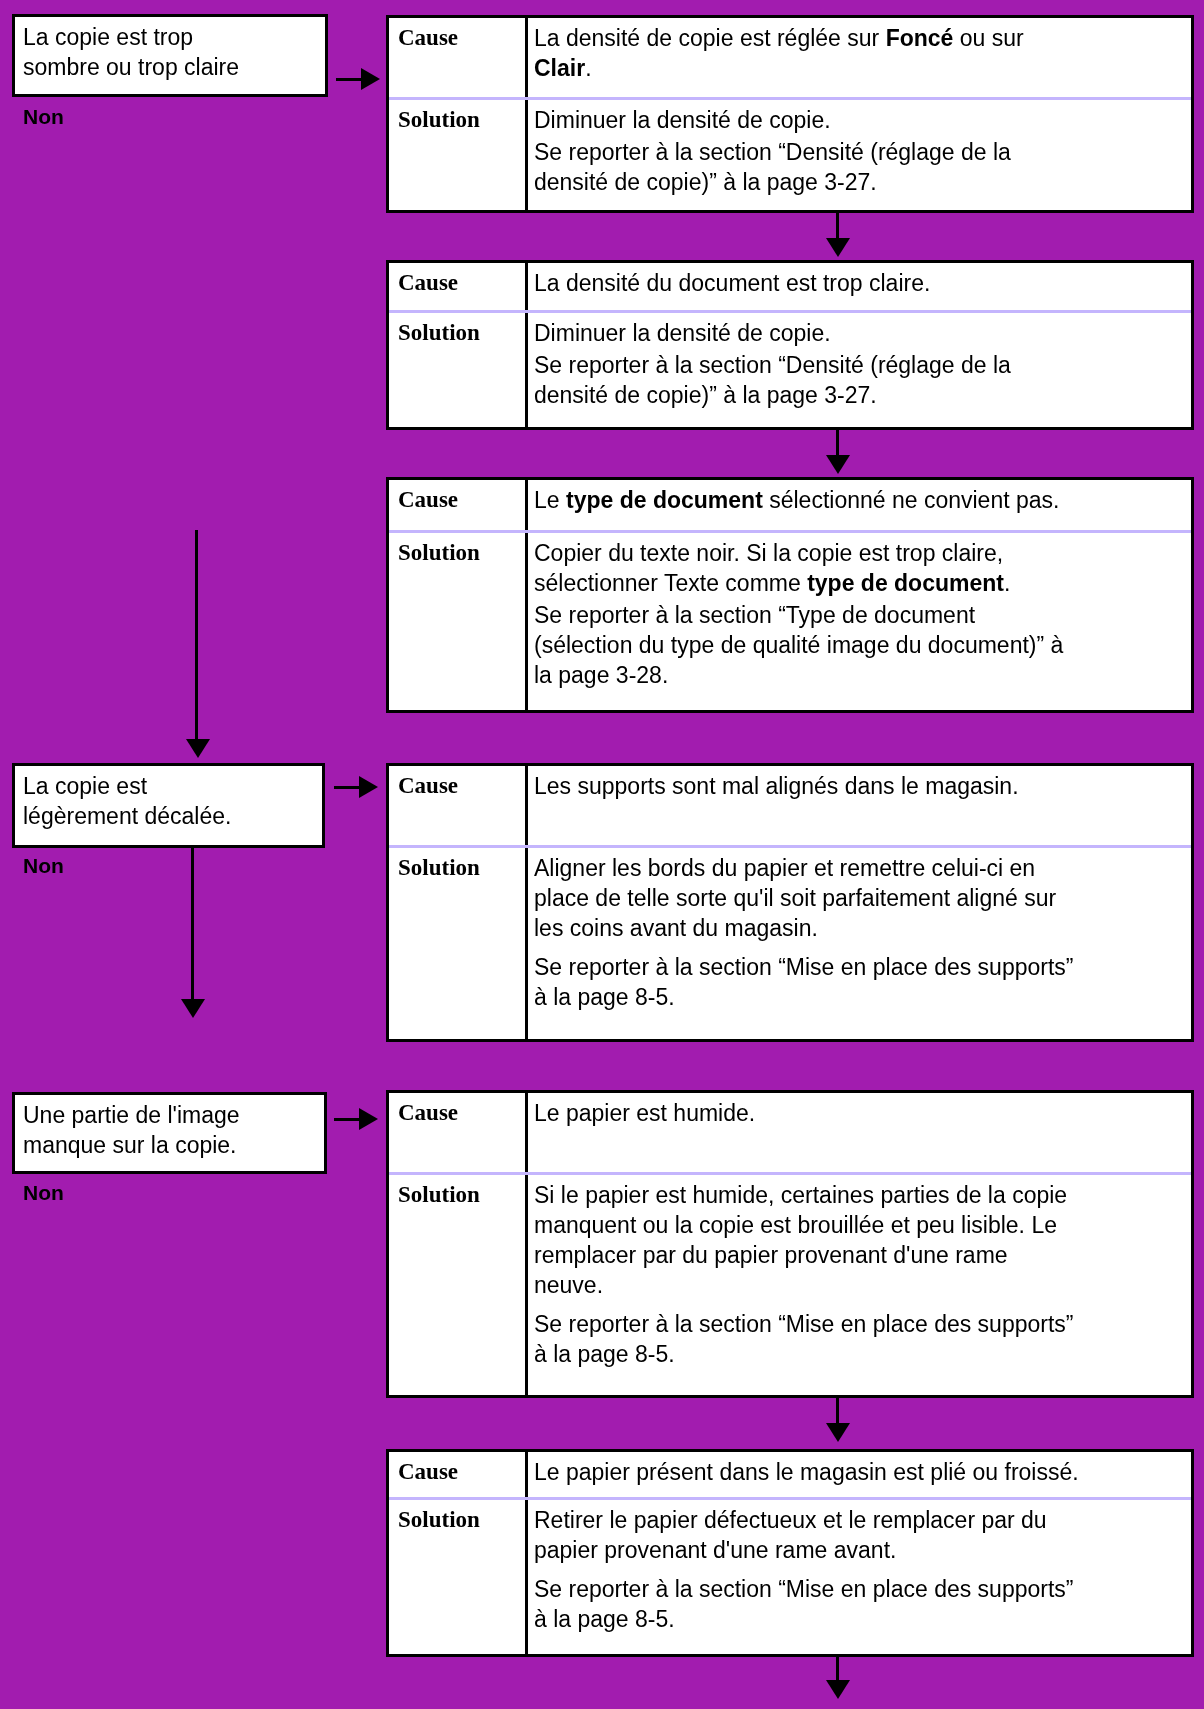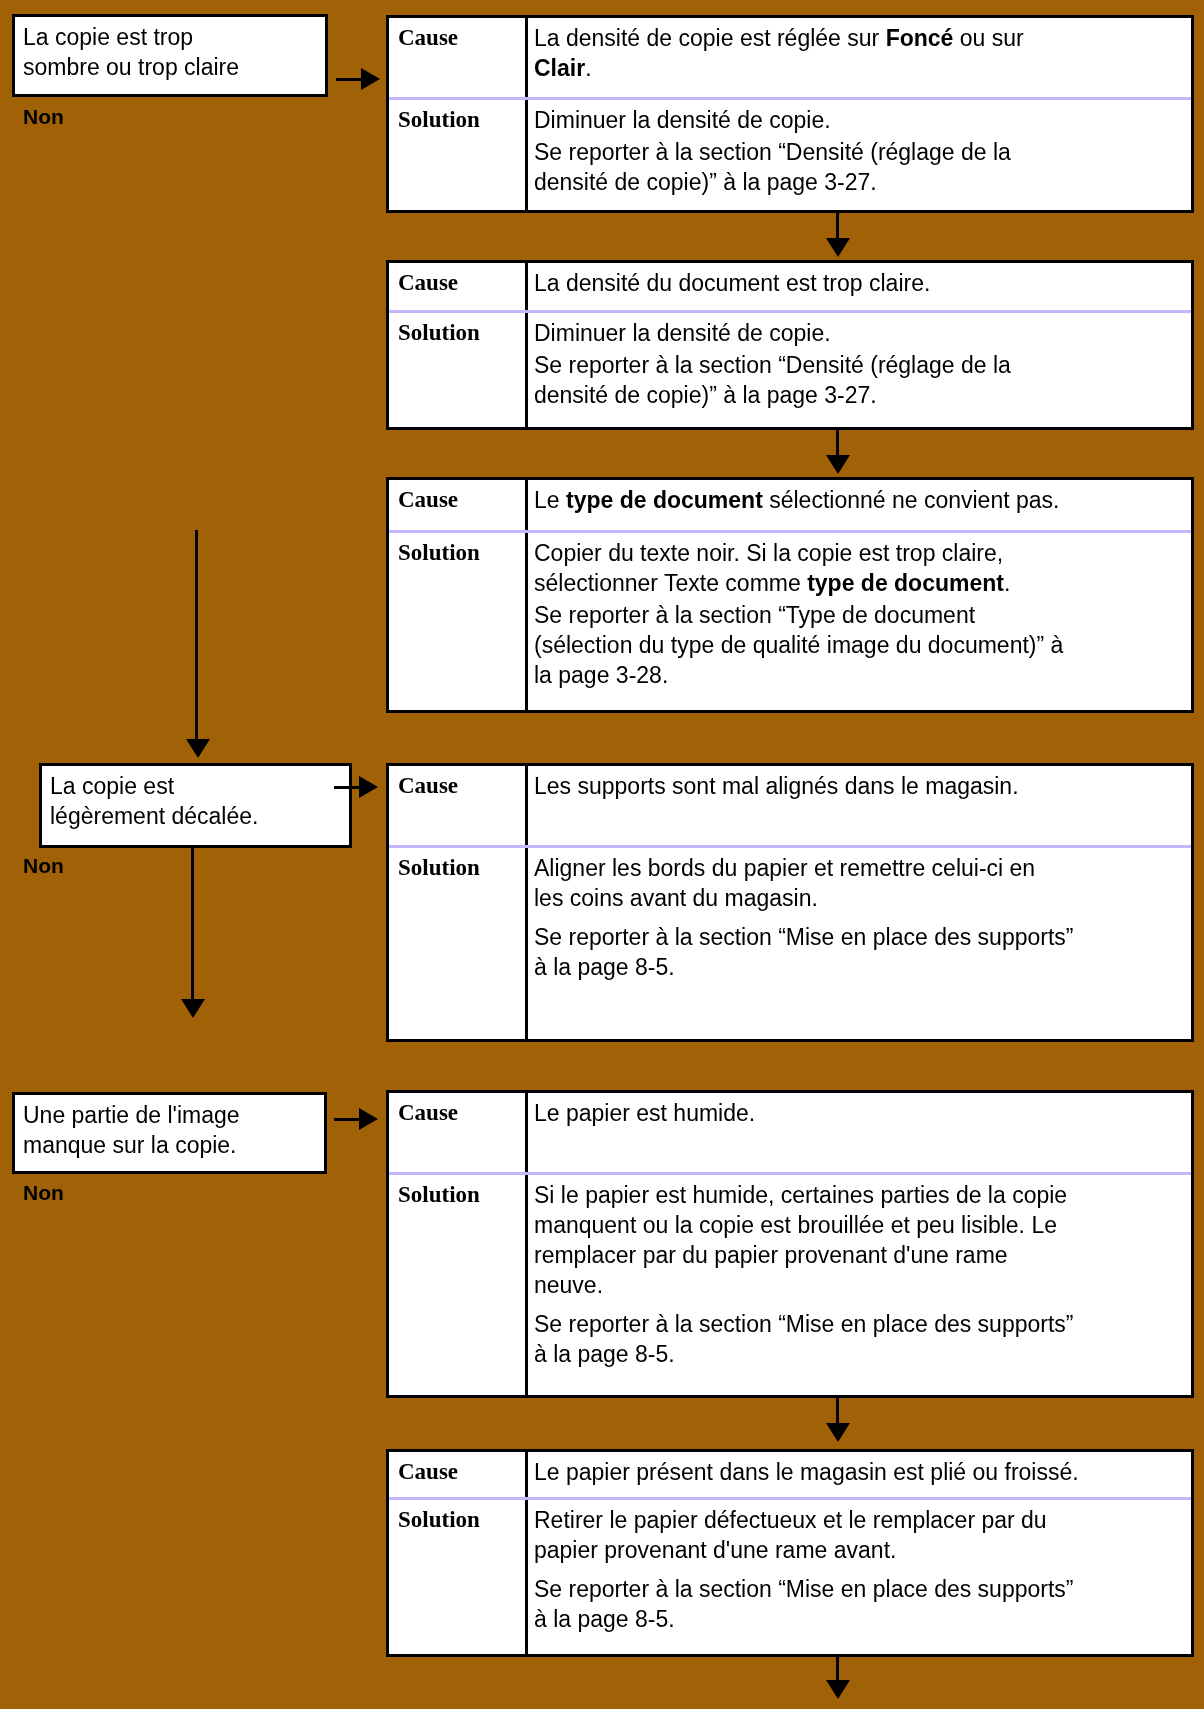--- a/index.html
+++ b/index.html
@@ -1,37 +1,37 @@
 <!DOCTYPE html>
 <html><head>
 <meta charset="utf-8">
 <style>
   html,body{margin:0;padding:0;background:#fff;}
   .page{
     position:relative;
     width:1204px;
     height:1709px;
-    background:#a16207;
+    background:#a21caf;
     color:#000;
     font-family:"Liberation Sans", sans-serif;
     font-size:23px;
     line-height:30px;
     overflow:hidden;
   }
   
   .flow-box{
     position:absolute;
     box-sizing:border-box;
     border:3px solid #000;
     padding:5px 8px 0 8px;
     white-space:pre-line;
     background:#fff;
   }
   #box1{left:12px;top:14px;width:316px;height:83px;}
-  #box2{left:12px;top:763px;width:313px;height:85px;margin-left:27px;}
+  #box2{left:12px;top:763px;width:313px;height:85px;}
   #box3{left:12px;top:1092px;width:315px;height:82px;}
   .non{
     position:absolute;
     font-weight:bold;
     font-size:21px;
     line-height:32px;
   }
   #non1{left:23px;top:101px;}
   #non2{left:23px;top:850px;}
   #non3{left:23px;top:1177px;}
@@ -189,20 +189,21 @@
           <div class="para">
             <div class="line"><span>Les supports sont mal alignés dans le magasin.</span></div>
           </div>
         </div>
       </div>
       <div class="row">
         <div class="hdr">Solution</div>
         <div class="cell">
           <div class="para">
             <div class="line"><span>Aligner les bords du papier et remettre celui-ci en</span></div>
+            <div class="line"><span>place de telle sorte qu'il soit parfaitement aligné sur</span></div>
             <div class="line"><span>les coins avant du magasin.</span></div>
           </div>
           <div class="para">
             <div class="line"><span>Se reporter à la section “Mise en place des supports”</span></div>
             <div class="line"><span>à la page 8-5.</span></div>
           </div>
         </div>
       </div>
     </div>
   <div class="ct" id="t5">

